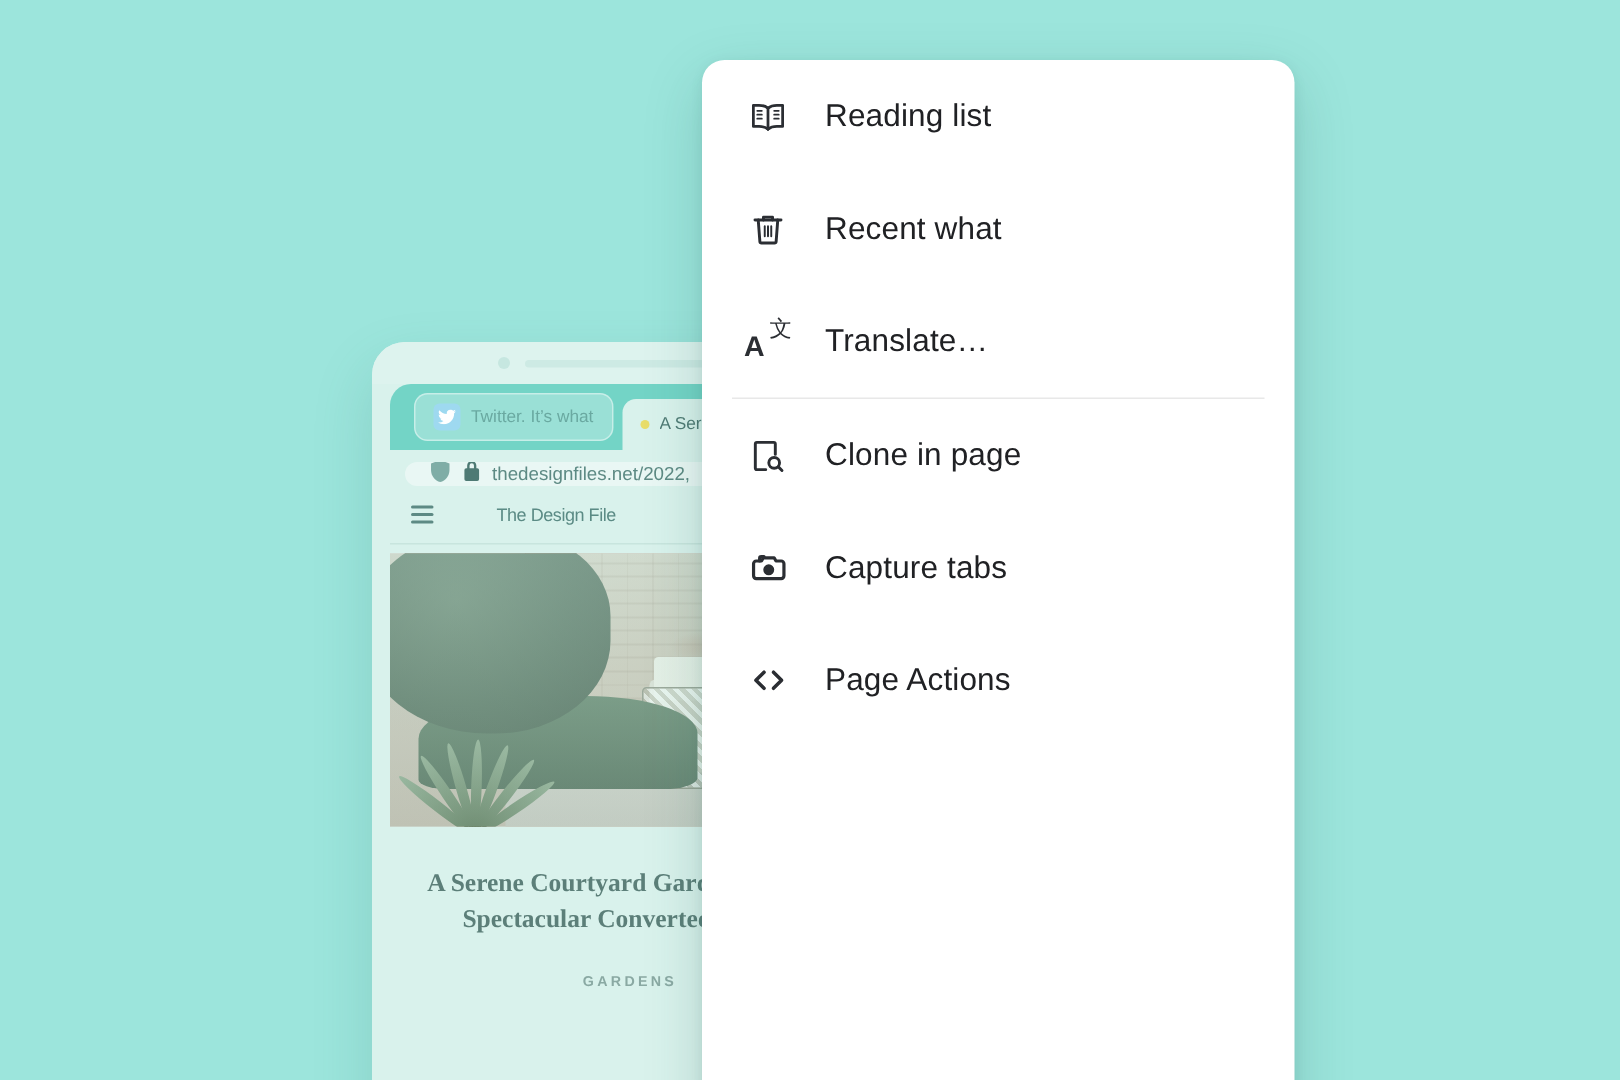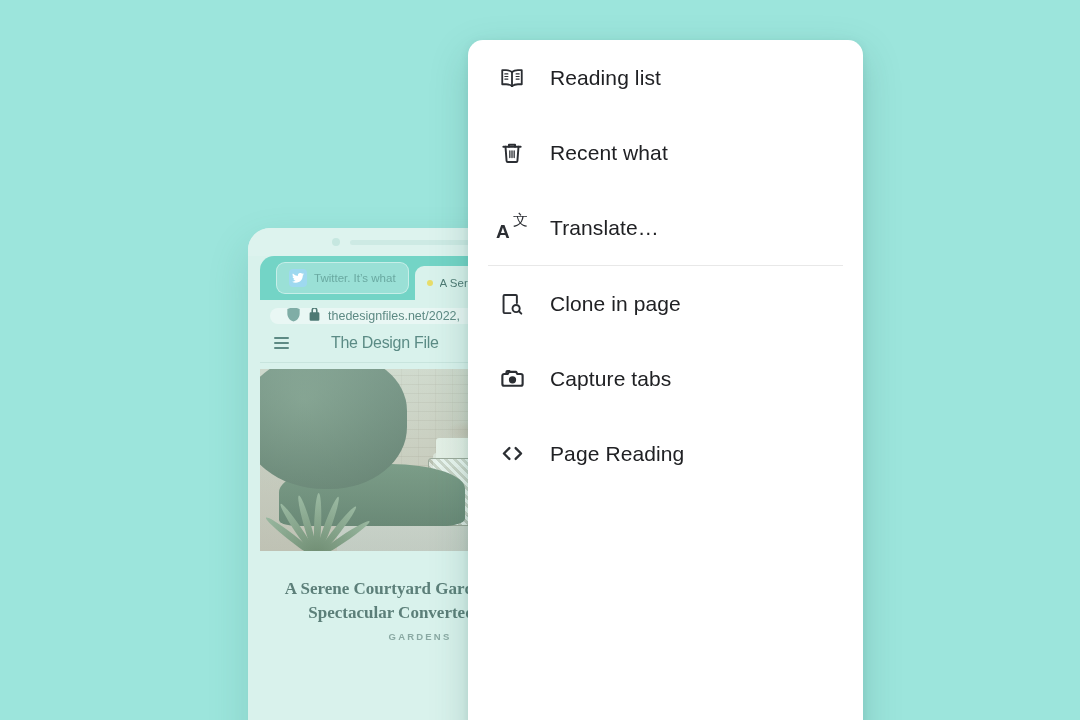--- a/index.html
+++ b/index.html
@@ -146,21 +146,21 @@
     display: flex;
     align-items: center;
     padding: 0 0 0 14px;
     gap: 42px;
     border-bottom: 1px solid rgba(120,170,162,0.18);
   }
   .hamburger { display: flex; flex-direction: column; gap: 3px; }
   .hamburger i { display: block; width: 15px; height: 2px; background: #5d8a84; border-radius: 1px; }
   .site-title {
     font-family: "Liberation Sans", sans-serif;
-    font-size: 16px;
+    font-size: 12px;
     letter-spacing: -0.3px;
     color: #5b8b85;
     white-space: nowrap;
   }
 
   
   .hero {
     position: relative;
     margin: 6px 0 0 0;
     height: 182px;
@@ -247,21 +247,21 @@
   }
   .article-title {
     font-family: "Liberation Serif", serif;
     font-weight: bold;
     font-size: 17px;
     line-height: 1.42;
     color: #5c7f79;
     margin: 0;
   }
   .article-cat {
-    margin-top: 6px;
+    margin-top: 24px;
     font-size: 9.5px;
     letter-spacing: 2.2px;
     color: #8aa9a3;
     font-weight: bold;
   }
 
   
   #menu-card {
     position: absolute;
     left: 468px;
@@ -458,17 +458,17 @@
       <span class="menu-label">Capture tabs</span>
     </div>
 
     <div class="menu-item">
       <span class="menu-icon">
         <svg width="27" height="27" viewBox="0 0 24 24" fill="none" stroke="#2b2e33" stroke-width="2.1" stroke-linecap="round" stroke-linejoin="round" aria-hidden="true">
           <path d="M9.2 7.2 4.4 12l4.8 4.8"></path>
           <path d="M14.8 7.2 19.6 12l-4.8 4.8"></path>
         </svg>
       </span>
-      <span class="menu-label">Page Reading</span>
+      <span class="menu-label">Page Actions</span>
     </div>
 
   </div>
 </div>
 
 </body></html>

